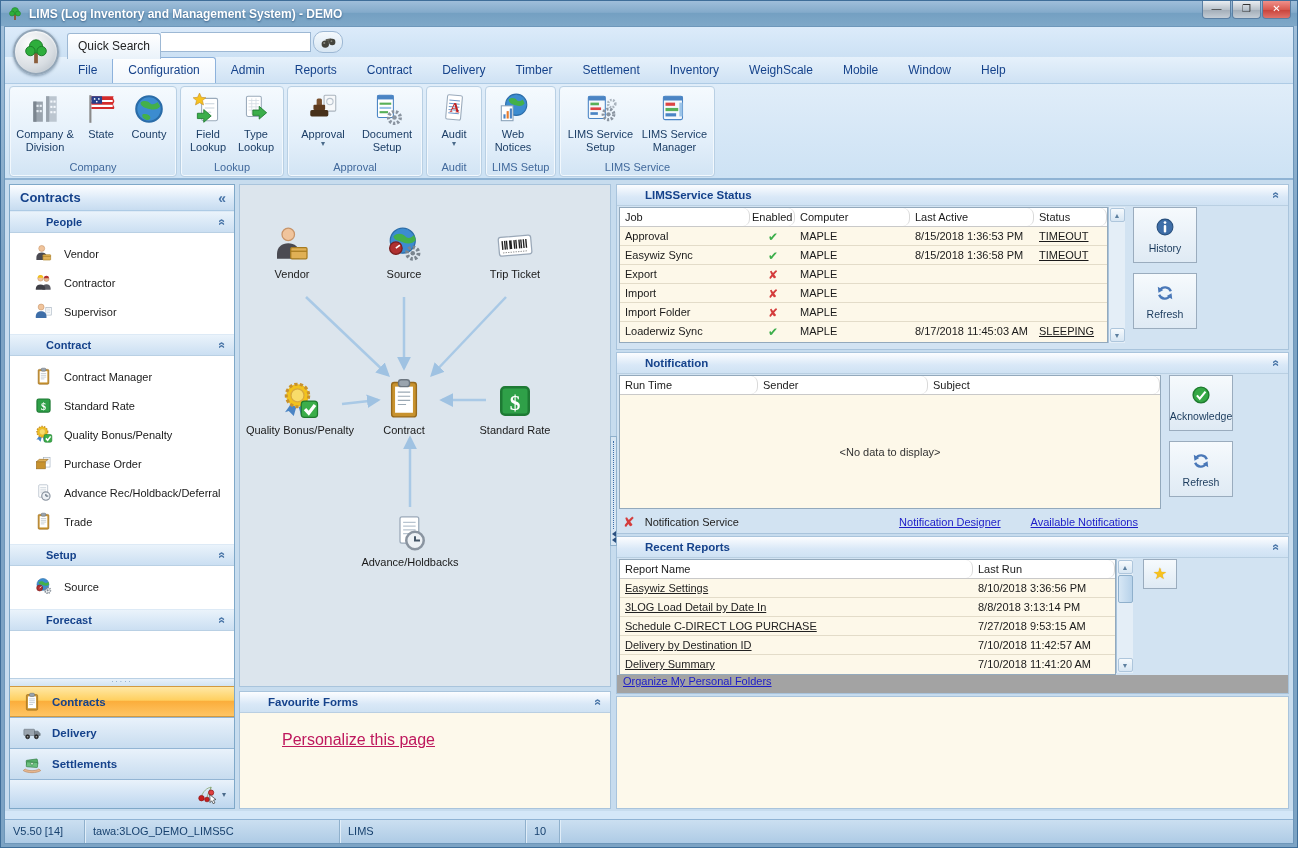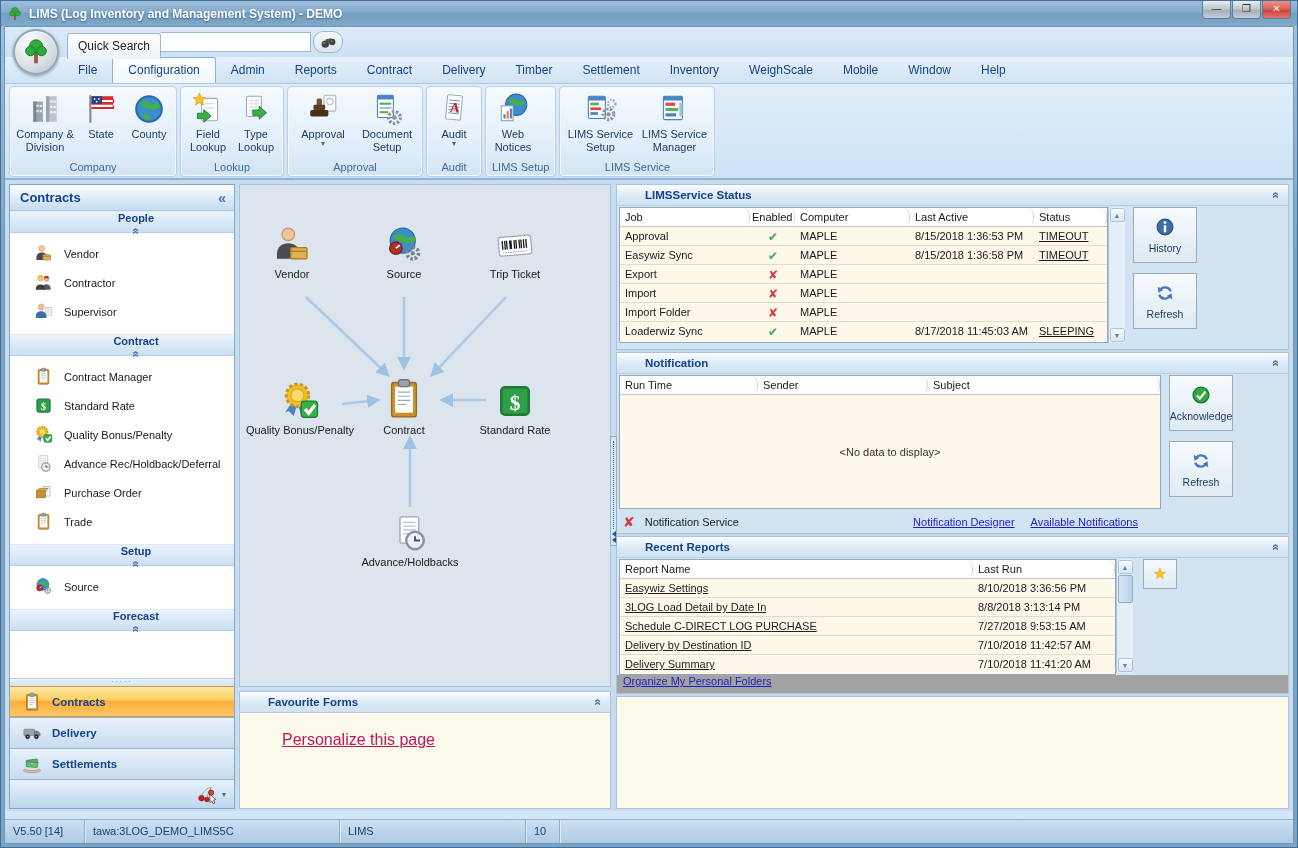--- a/index.html
+++ b/index.html
@@ -50,21 +50,21 @@
   
   .main { flex: 1; background: #C7DCEE; display: flex; gap: 4px; padding: 4px 4px 2px 4px; overflow: hidden; }
 
   
   .sidebar { width: 226px; border: 1px solid #7FA8C8; background: #fff; display: flex; flex-direction: column; }
   .sbtitle { height: 26px; background: linear-gradient(180deg,#FDFEFF,#DCEAF8 55%,#C7DCF0); border-bottom: 1px solid #AECBE5;
              display: flex; align-items: center; padding: 0 8px 0 10px; }
   .sbtitle .t { font-size: 13px; font-weight: bold; color: #15428B; flex: 1; }
   .collapse-left { color: #4A76A8; font-size: 14px; font-weight: bold; }
   .sechdr { height: 22px; background: linear-gradient(180deg,#EAF3FB,#CBDFF2); border-top: 1px solid #DDEAF6; border-bottom: 1px solid #B9D0E4;
-            display: flex; align-items: center; padding: 0 8px 0 36px; flex-direction: column; }
+            display: flex; align-items: center; padding: 0 8px 0 36px; }
   .sechdr .t { font-size: 11px; font-weight: bold; color: #15428B; flex: 1; }
   .chev-up { display: inline-block; transform: rotate(90deg); color: #4A76A8; font-size: 12px; font-weight: bold; }
   .secitems { background: #fff; padding: 6px 0 8px; }
   .sbitem { display: flex; align-items: center; gap: 11px; padding: 5px 4px 5px 24px; cursor: default; }
   .sbitem .sic { width: 19px; height: 19px; flex: 0 0 19px; }
   .sbitem .lab { font-size: 11px; color: #1A1A1A; }
   .sb-space { flex: 1; background: #fff; }
   .grip { height: 8px; background: linear-gradient(180deg,#E8F1FA,#D2E4F3); text-align: center; color: #7A9CC0; font-size: 7px; line-height: 6px; letter-spacing: 2px; border-top: 1px solid #B9D0E4; }
   .navitem { height: 31px; display: flex; align-items: center; gap: 10px; padding: 0 6px 0 12px; border-top: 1px solid #93B5D4;
              background: linear-gradient(180deg,#E9F2FB,#C7DCEF); cursor: default; }
@@ -118,21 +118,21 @@
   .btncol { width: 70px; margin-left: 8px; display: flex; flex-direction: column; gap: 10px; }
   .sqbtn { width: 64px; border: 1px solid #9AACBE; background: linear-gradient(180deg,#F6FAFD,#DFEAF4);
            display: flex; flex-direction: column; align-items: center; justify-content: center; gap: 4px; padding: 8px 2px; }
   .sqbtn .bic { width: 22px; height: 22px; }
   .sqbtn .lab { font-size: 10.5px; color: #1A3A5C; }
 
   .servicebody { display: flex; padding: 1px 4px 6px 2px; background: #D2E3F2; flex: 1; }
   .notifbody { display: flex; padding: 1px 4px 2px 2px; background: #D2E3F2; flex: 1; }
   .notif-empty { flex: 1; display: flex; align-items: center; justify-content: center; color: #333; background:#FDF8E9; }
   .notiffoot { height: 22px; display: flex; align-items: center; gap: 10px; padding: 0 150px 0 6px; background: #D2E3F2; font-size: 11px; color: #222; }
-  .notiffoot .links { margin-left: auto; display: flex; gap: 16px; }
+  .notiffoot .links { margin-left: auto; display: flex; gap: 30px; }
   .bluelink { color: #1D1DC8; text-decoration: underline; font-size: 11px; }
   .reportsbody { display: flex; padding: 1px 4px 0 2px; background: #D2E3F2; }
   .replink { color: #222; text-decoration: underline; }
   .starbtn { width: 34px; height: 30px; margin-left: 10px; border: 1px solid #9AACBE; background: linear-gradient(180deg,#F6FAFD,#DFEAF4);
              text-align: center; font-size: 16px; color: #F7C21D; line-height: 28px; text-shadow: 0 0 1px #C8922E; }
   .reportsfoot { height: 22px; background: #a3a3a3; display: flex; padding-left: 6px; }
   .creamfill { flex: 1; border: 1px solid #A9C4DC; background: #FDF9EB; }
 
   .splitter { position: absolute; left: -6px; top: 252px; width: 7px; height: 110px; border: 1px solid #8FB0CC;
               background: #D7E6F3; z-index: 4; display: flex; flex-direction: column; align-items: center; justify-content: space-between; padding: 2px 0; }
@@ -559,29 +559,29 @@
             <span class="lab">Standard Rate</span>
           </div>
           <div class="sbitem">
             <svg class="sic">
                 <use href="#sym-medal"></use>
               </svg>
             <span class="lab">Quality Bonus/Penalty</span>
           </div>
           <div class="sbitem">
             <svg class="sic">
+                <use href="#sym-box-doc"></use>
+              </svg>
+            <span class="lab">Purchase Order</span>
+          </div>
+          <div class="sbitem">
+            <svg class="sic">
                 <use href="#sym-doc-clock"></use>
               </svg>
             <span class="lab">Advance Rec/Holdback/Deferral</span>
-          </div>
-          <div class="sbitem">
-            <svg class="sic">
-                <use href="#sym-box-doc"></use>
-              </svg>
-            <span class="lab">Purchase Order</span>
           </div>
           <div class="sbitem">
             <svg class="sic">
                 <use href="#sym-clipboard"></use>
               </svg>
             <span class="lab">Trade</span>
           </div>
         </div>
 
         <div class="sechdr">

